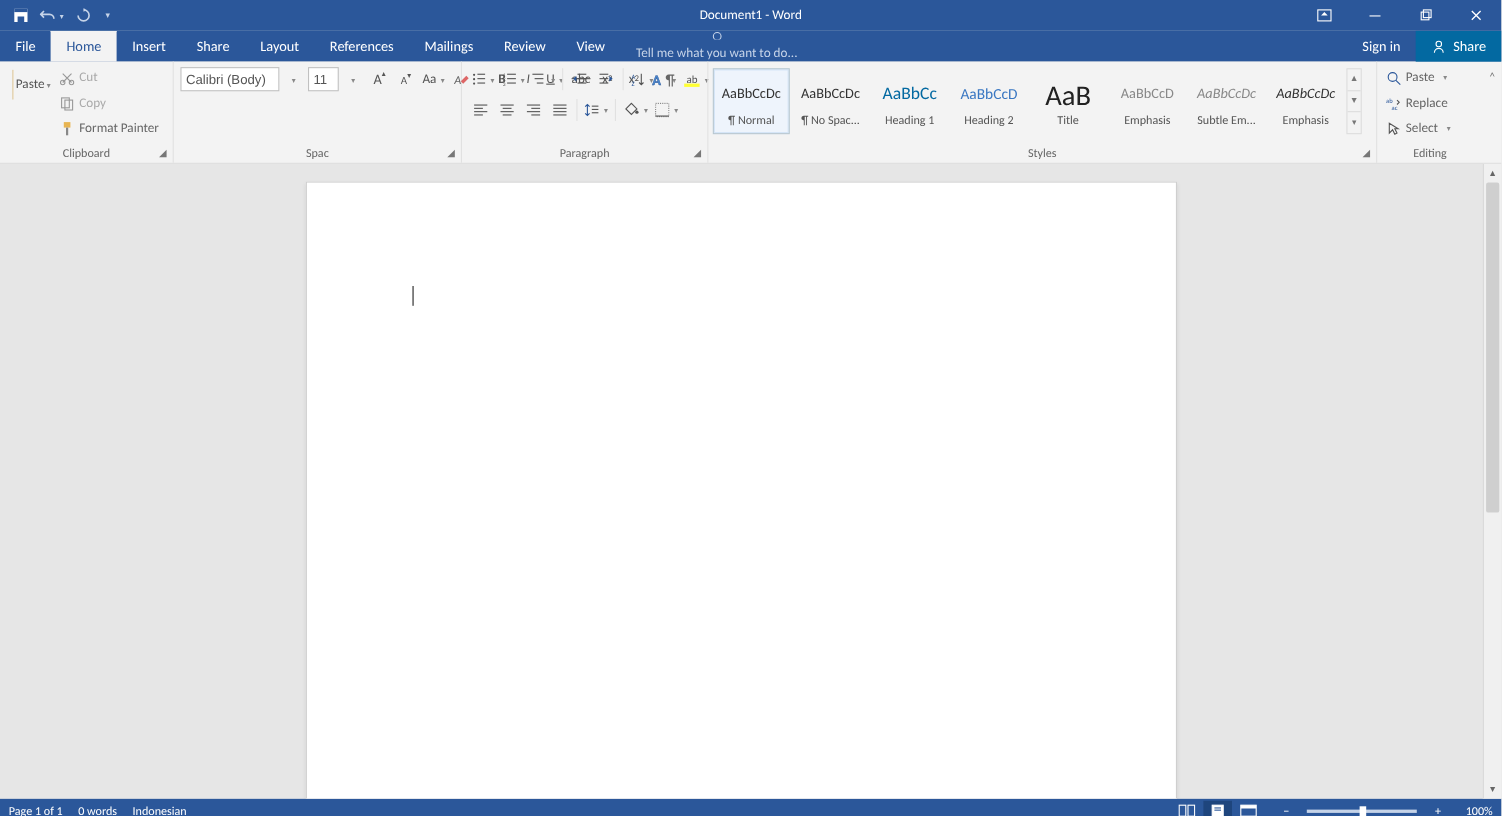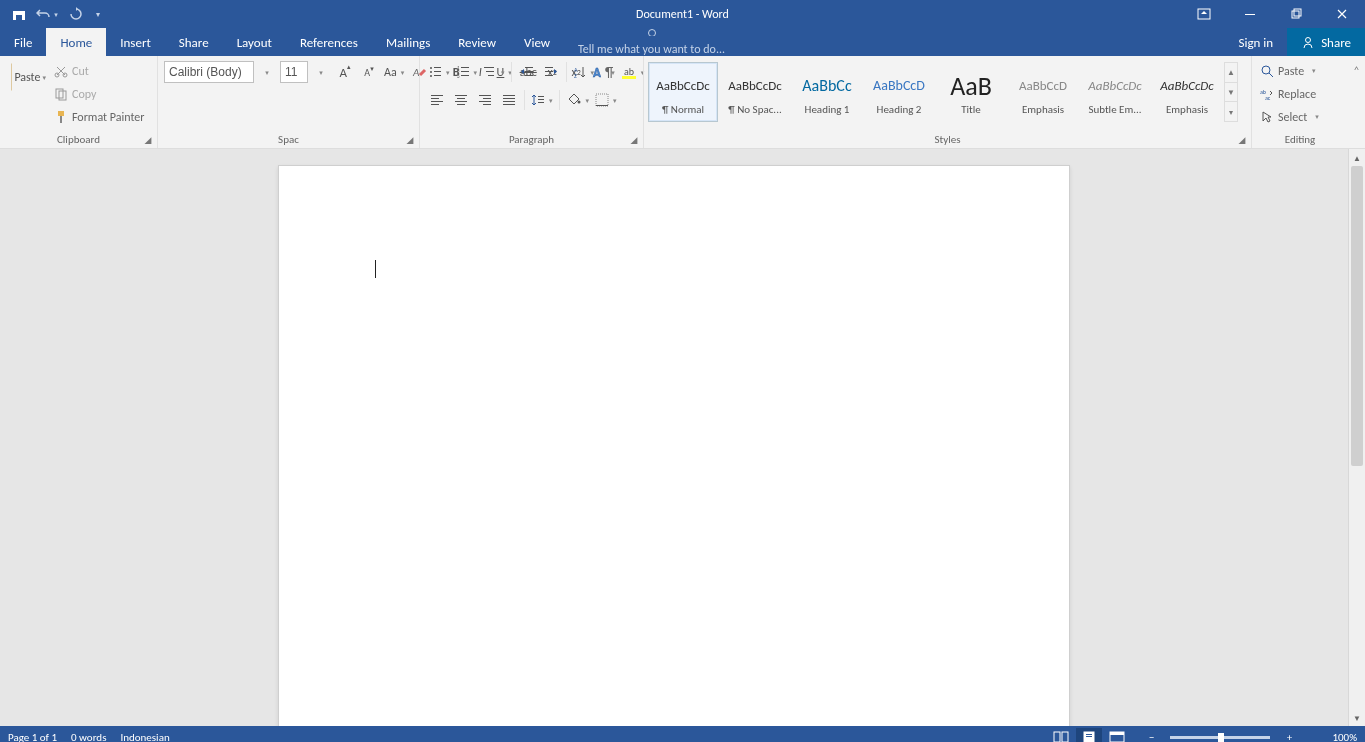--- a/index.html
+++ b/index.html
@@ -504,16 +504,16 @@
           <rect x="1" y="1" width="14" height="10" fill="none" stroke="#fff"></rect>
           <rect x="1" y="1" width="14" height="3" fill="#fff"></rect>
         </svg>
       </div>
     <div class="zoom-bar">
       <div class="ic-btn" style="color:#fff;">−</div>
       <div class="zoom-track">
           <div class="zoom-thumb"></div>
         </div>
       <div class="ic-btn" style="color:#fff;">+</div>
-      <span style="margin-left:24px;">100%</span>
+      <span style="margin-left:6px;">100%</span>
     </div>
   </div>
 </div>
 
 </body></html>

